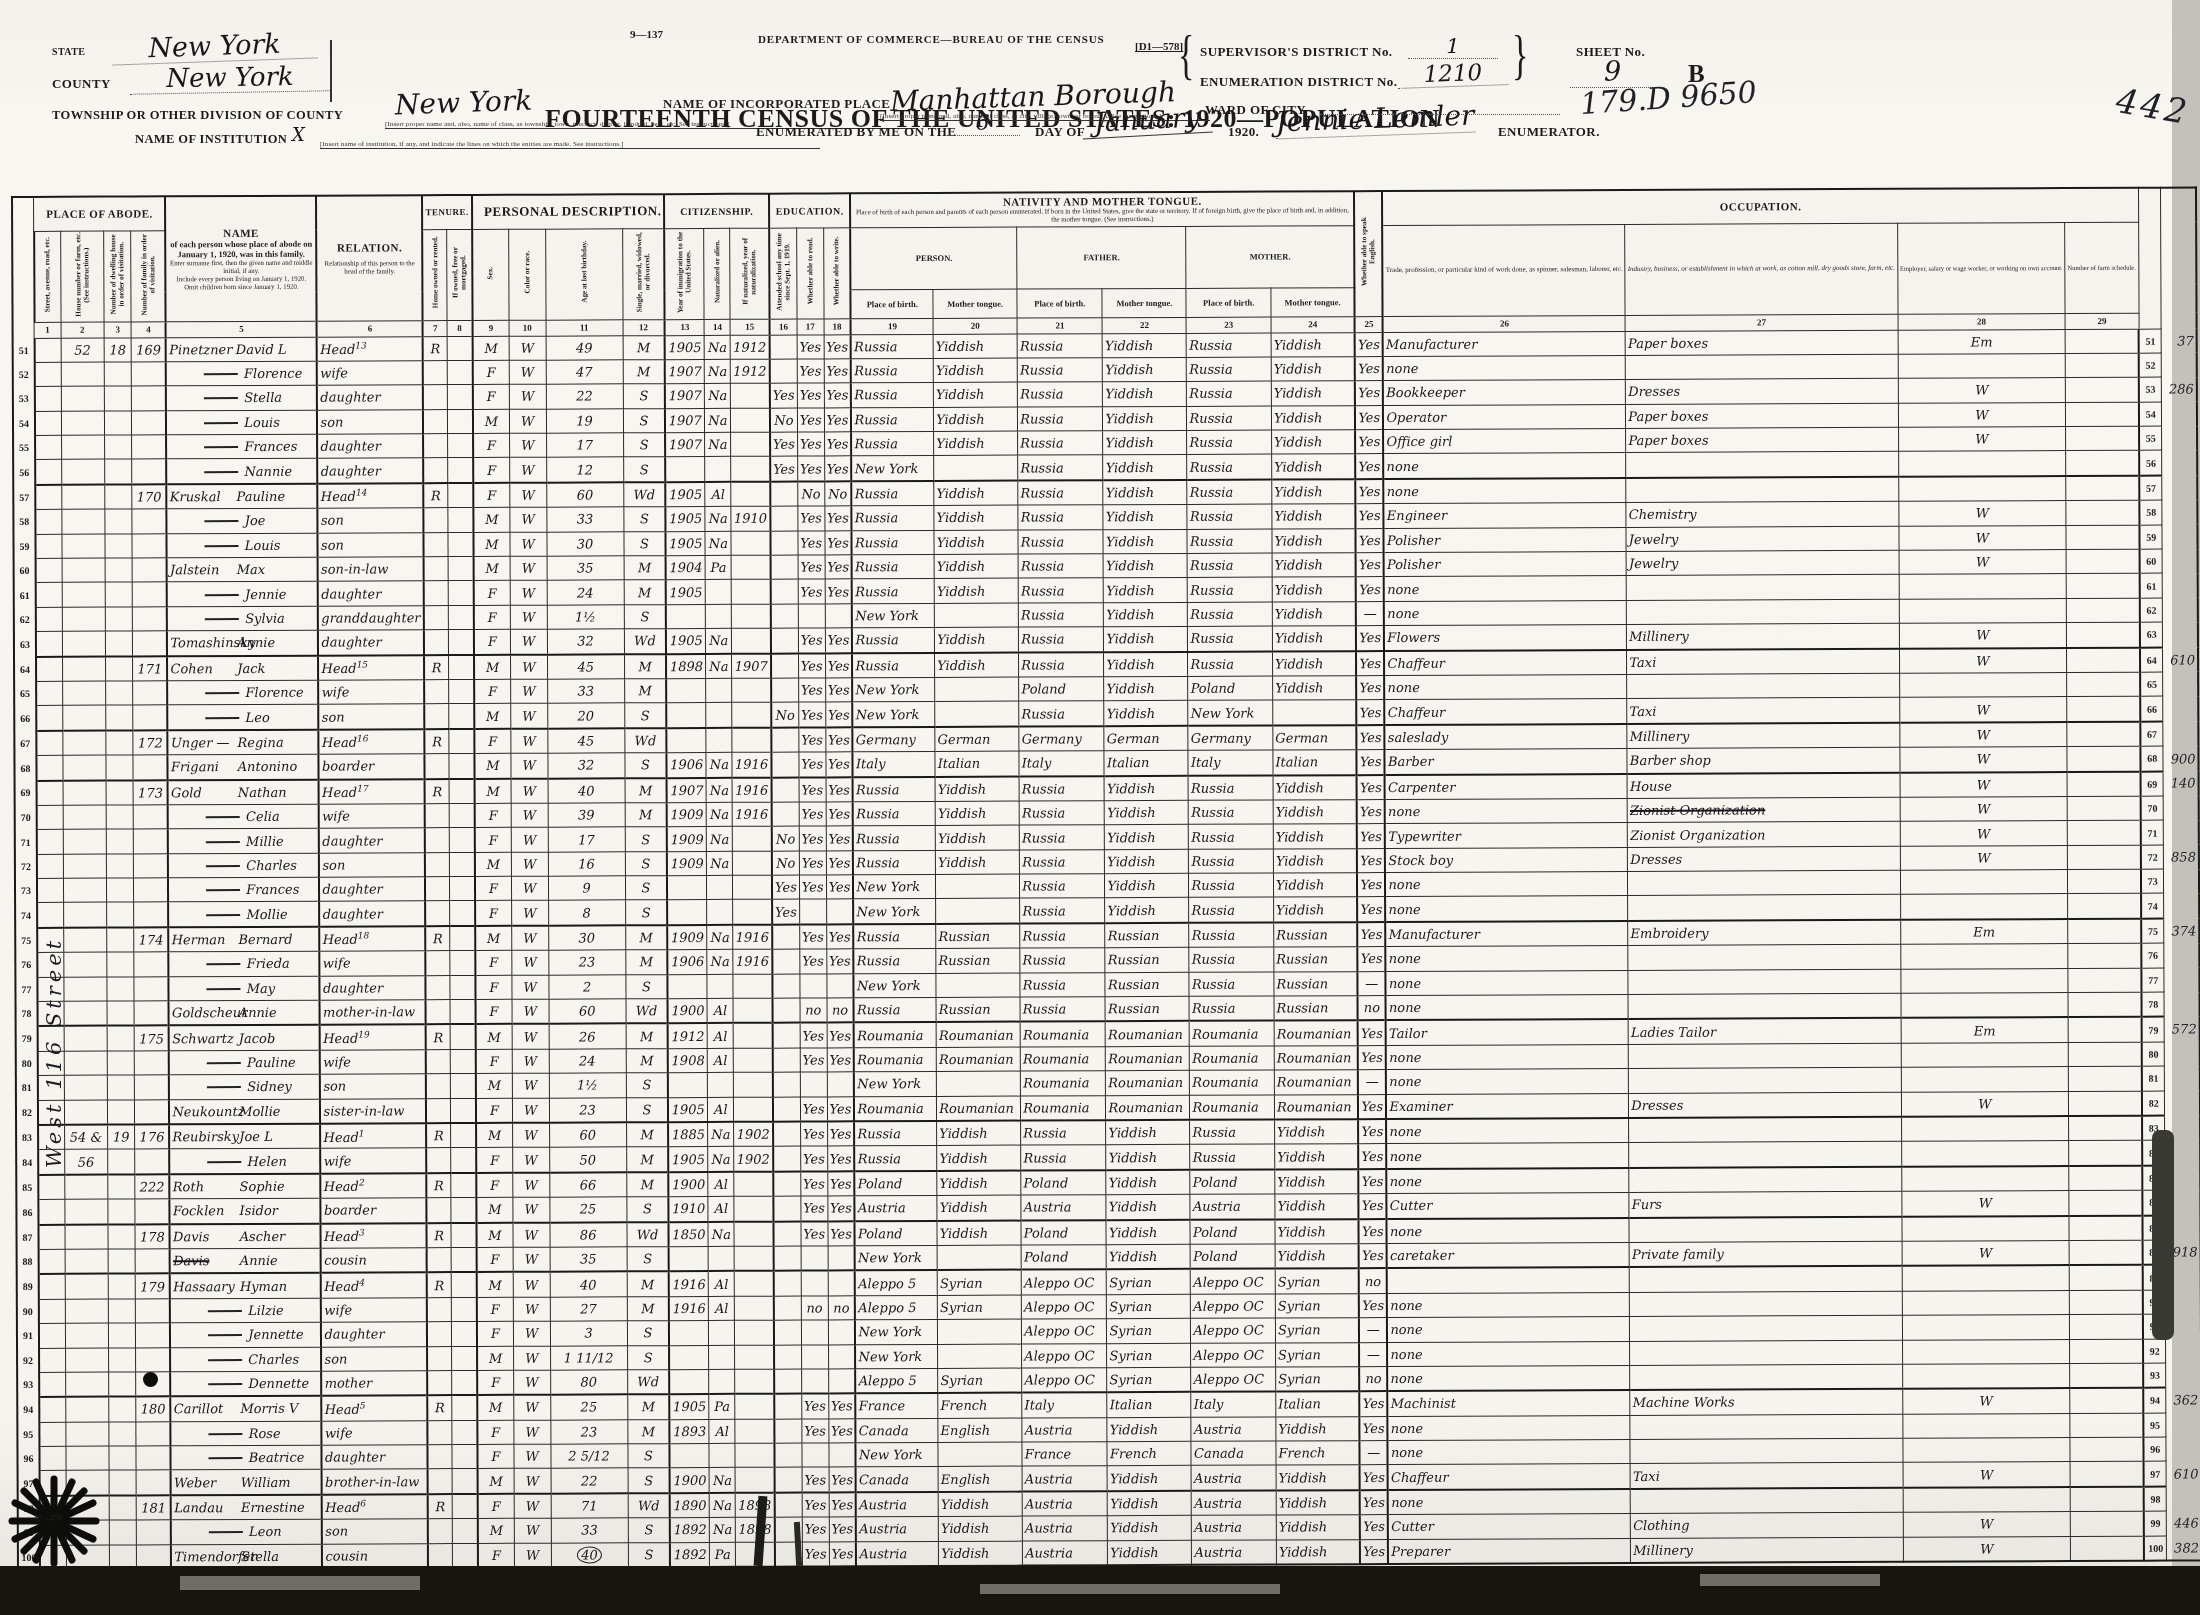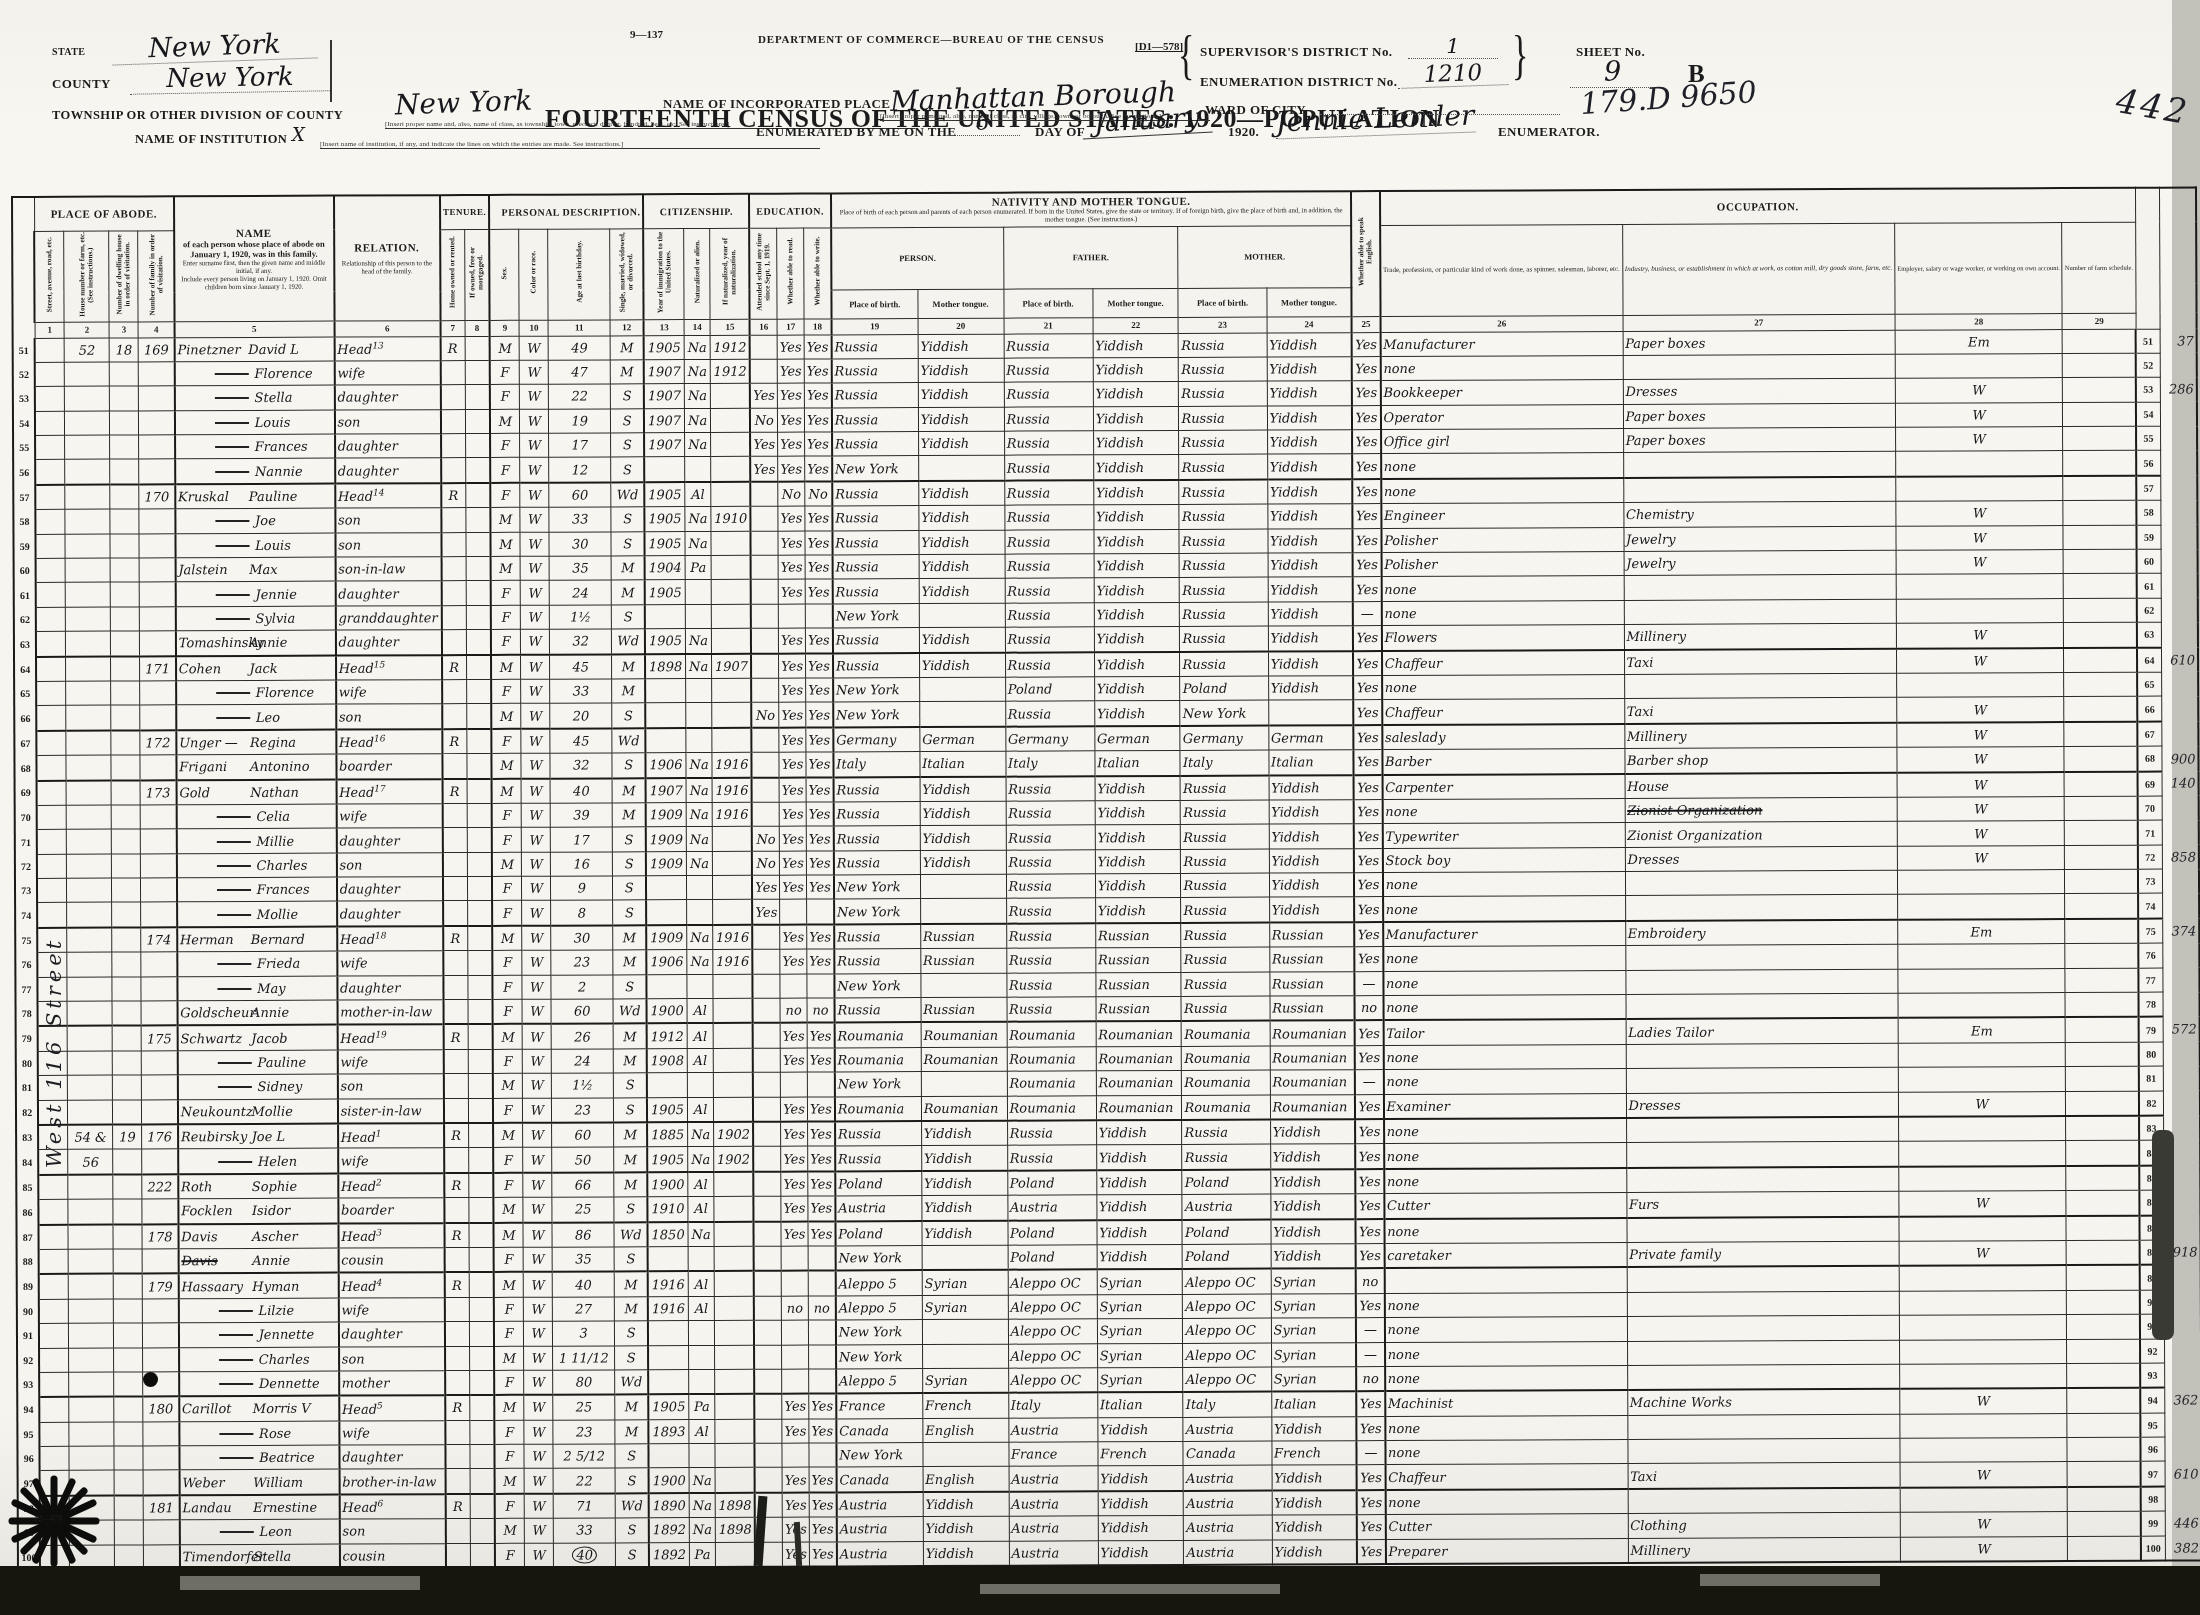--- a/index.html
+++ b/index.html
@@ -155,21 +155,21 @@
         <div class="grp">NAME</div>
         <div class="subhead" style="white-space:normal;">of each person whose place of abode on January 1, 1920, was in this family.</div>
         <div class="note">Enter surname first, then the given name and middle initial, if any.</div>
         <div class="note">Include every person living on January 1, 1920.  Omit children born since January 1, 1920.</div>
       </th>
       <th class="c-rel" rowspan="3">
         <div class="grp">RELATION.</div>
         <div class="note" style="margin-top:6px;">Relationship of this person to the head of the family.</div>
       </th>
       <th class="grp c-t7" colspan="2" style="font-size:9px;">TENURE.</th>
-      <th class="grp c-sex" colspan="4" style="font-size:10px;padding-left:11px;">PERSONAL DESCRIPTION.</th>
+      <th class="grp c-sex" colspan="4" style="font-size:13px;padding-left:11px;">PERSONAL DESCRIPTION.</th>
       <th class="grp c-yim" colspan="3" style="font-size:10px;">CITIZENSHIP.</th>
       <th class="grp c-sch" colspan="3" style="font-size:10px;">EDUCATION.</th>
       <th class="c-pb" colspan="6">
         <div class="grp">NATIVITY AND MOTHER TONGUE.</div>
         <div class="note">Place of birth of each person and parents of each person enumerated.  If born in the United States, give the state or territory.  If of foreign birth, give the place of birth and, in addition, the mother tongue.  (See instructions.)</div>
       </th>
       <th class="vert c-eng" rowspan="3"><span>Whether able to speak English.</span></th>
       <th class="grp c-occ" colspan="4">OCCUPATION.</th>
       <th class="gutter-r" rowspan="4"></th>
       <th class="gutter-m" rowspan="4"></th>

